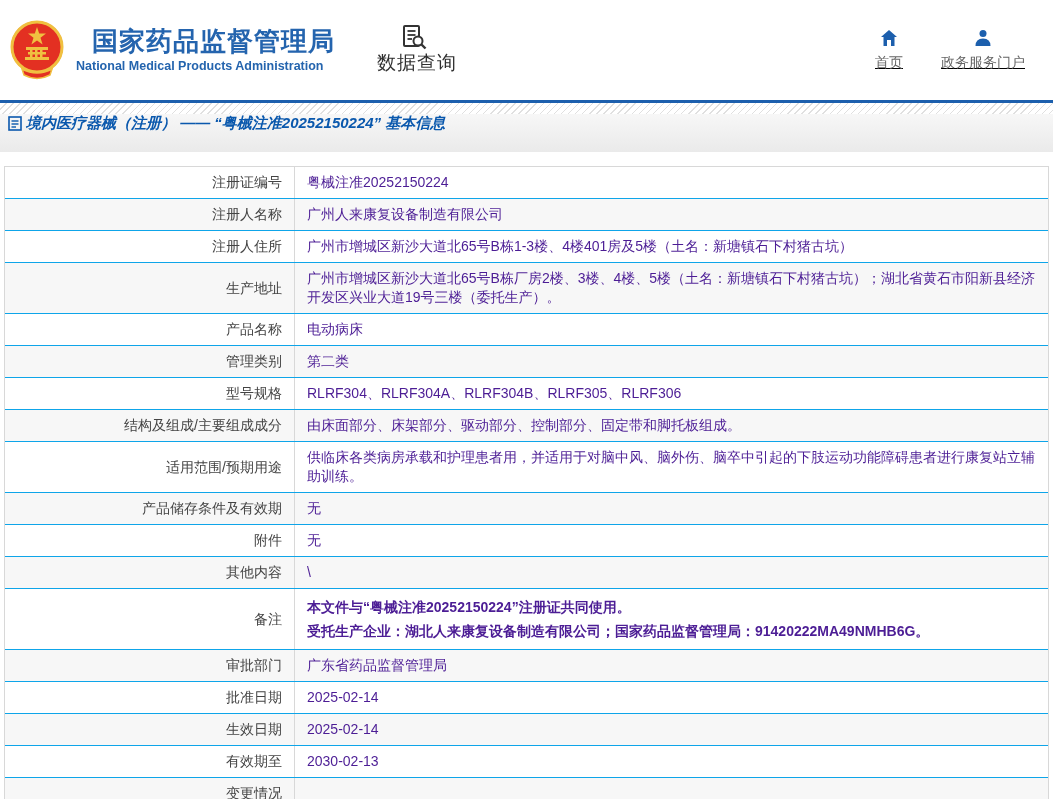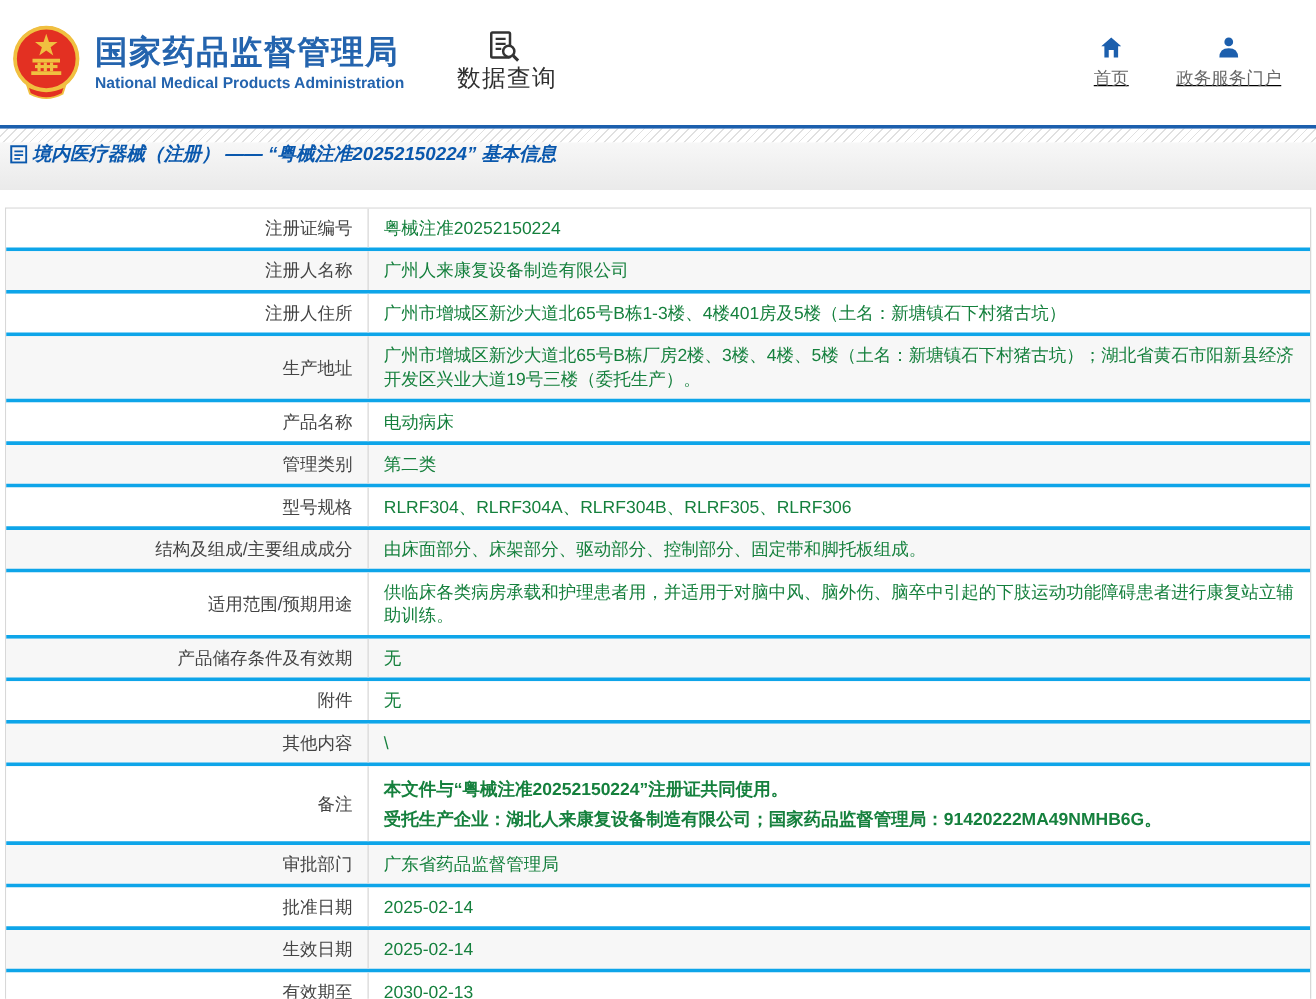--- a/index.html
+++ b/index.html
@@ -3,21 +3,21 @@
 <meta charset="utf-8">
 <style>
   * { margin:0; padding:0; box-sizing:border-box; }
   html,body { width:1053px; height:799px; background:#fff;
     font-family:"Liberation Sans","DejaVu Sans",sans-serif; }
 
   
   .header { height:100px; background:#fff; display:flex; align-items:center; padding:0 0 0 8px; }
   .logo { width:58px; height:62px; flex:0 0 auto; }
   .brand { margin-left:10px; }
-  .brand-cn { font-size:26px; font-weight:bold; color:#2464ae; letter-spacing:1px; line-height:1.15; }
+  .brand-cn { font-size:26px; font-weight:bold; color:#2464ae; letter-spacing:1px; line-height:1.15;margin-left:16px; }
   .brand-en { font-size:12.5px; font-weight:bold; color:#2464ae; margin-top:3px; }
   .dq { display:flex; align-items:center; margin-left:42px; color:#333;flex-direction:column; }
   .dq-icon { width:26px; height:26px; margin-right:6px; }
   .dq-text { font-size:19px; color:#2f2f2f; letter-spacing:1px; }
   .hnav { margin-left:auto; display:flex; gap:38px; padding-right:28px;text-decoration:underline; }
   .hnav-item { display:flex; flex-direction:column; align-items:center; gap:6px; cursor:pointer; }
   .hnav-icon { width:20px; height:20px; }
   .hnav-label { font-size:14px; color:#666; white-space:nowrap; }
 
   
@@ -25,28 +25,28 @@
   .hatch { height:11px;
     background:repeating-linear-gradient(135deg,#fff 0 4px,#e0e0e0 4px 5px); }
   .crumb-bar { height:38px; background:linear-gradient(#f7f7f7,#eaeaea);
     display:flex; align-items:flex-start; padding-left:8px;font-style:italic; }
   .crumb { display:flex; align-items:center; font-size:15px; color:#0a58ad; font-weight:bold; }
   .crumb-icon { width:14px; height:15px; margin-right:4px; }
   .gap { height:14px; background:#fff; }
 
   
   .tbl { margin:0 4px; border:1px solid #d8d8d8; }
-  .row { display:flex; border-bottom:3px solid #0ea5e9; background:#fff; }
+  .row { display:flex; border-bottom:1px solid #0ea5e9; background:#fff; }
   .row:last-child { border-bottom:none; }
   .row:nth-child(even) { background:#f7f7f7; }
   .cell { font-size:14px; padding:6px 12px; line-height:19px; }
   .cell.label { width:290px; flex:0 0 auto; text-align:right; color:#444;
     border-right:1px solid #d8d8d8; display:flex; align-items:center;
     justify-content:flex-end; gap:4px; }
-  .cell.value { flex:1; color:#15803d; display:flex; flex-direction:column; justify-content:center; }
+  .cell.value { flex:1; color:#4c1d95; display:flex; flex-direction:column; justify-content:center; }
   .cell.value .line { line-height:24px;font-weight:bold; }
 </style>
 </head>
 <body>
 
 <div class="header">
   <svg class="logo" viewBox="0 0 58 62">
     <circle cx="29" cy="28" r="26" fill="#e33022"></circle>
     <circle cx="29" cy="28" r="25" fill="none" stroke="#f0c040" stroke-width="3"></circle>
     <path d="M29 8 L31.2 14.6 L38 14.6 L32.5 18.8 L34.6 25.4 L29 21.4 L23.4 25.4 L25.5 18.8 L20 14.6 L26.8 14.6 Z" fill="#f0c040"></path>

